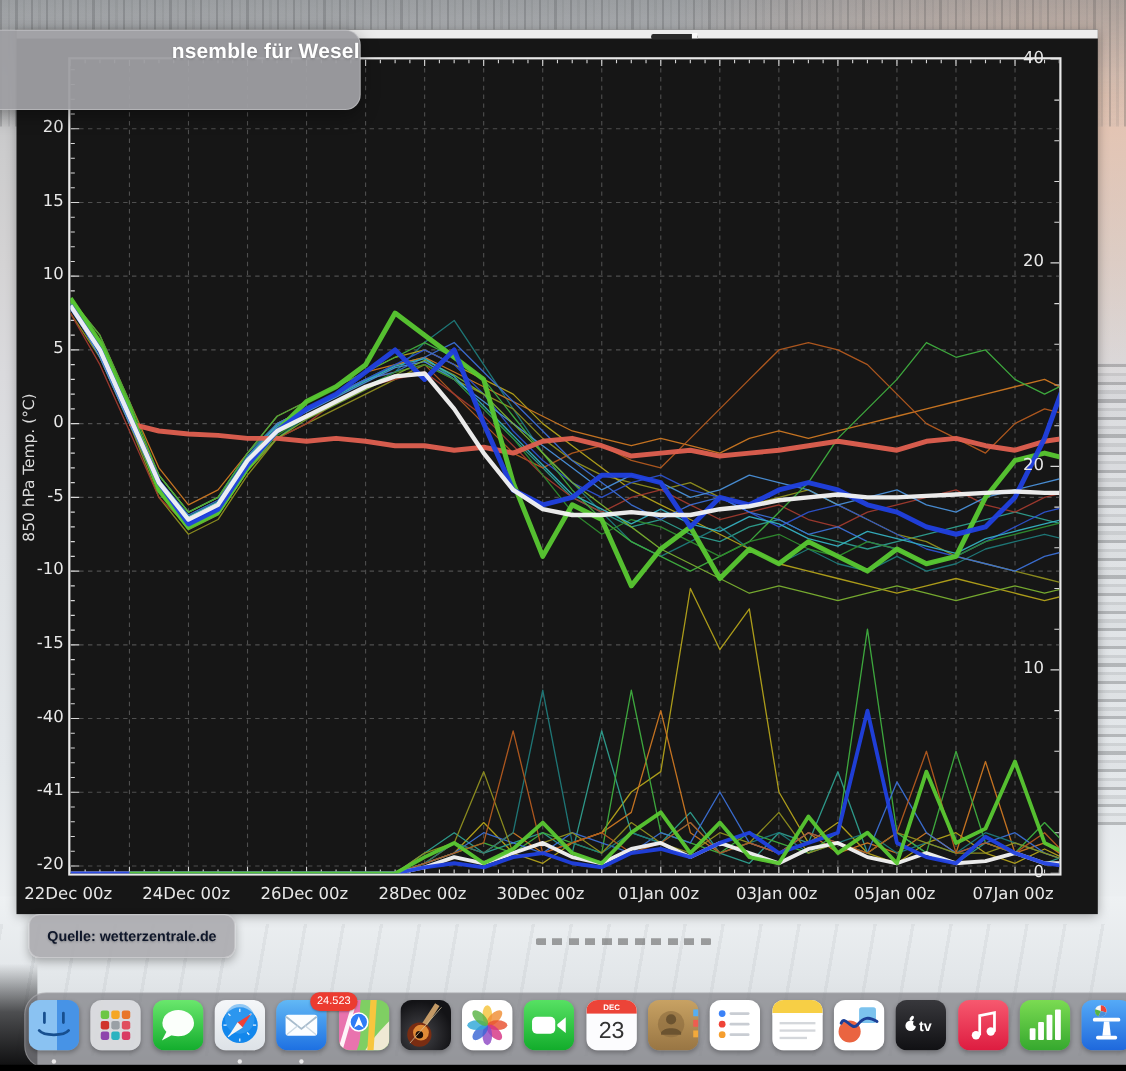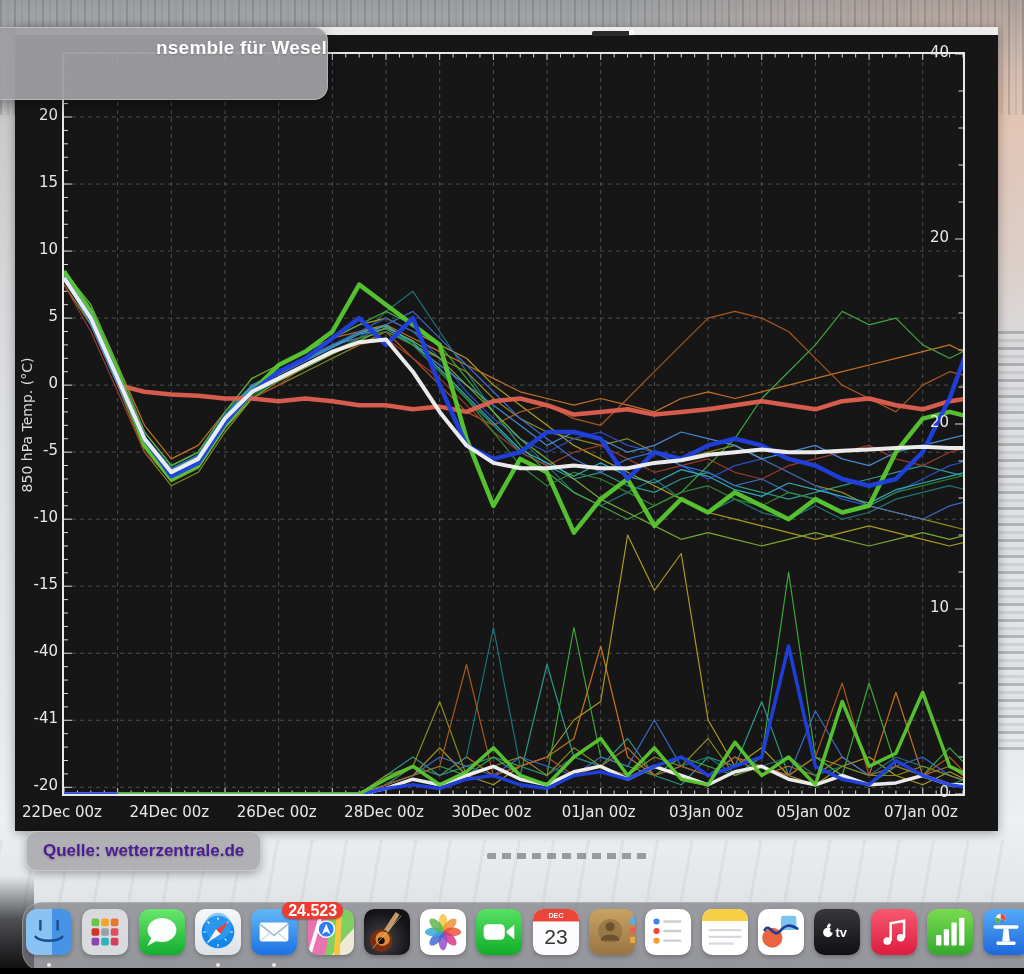--- a/index.html
+++ b/index.html
@@ -38,32 +38,32 @@
     background:repeating-linear-gradient(90deg,#595959 0 9px,transparent 9px 15px);}
 
   
   .tooltip{position:absolute;left:-46px;top:27px;width:374px;height:73px;border-radius:14px;
     background:rgba(158,158,162,.95);border:1px solid rgba(255,255,255,.28);
     box-shadow:0 5px 16px rgba(0,0,0,.35);color:#fff;padding:7px 0 0 49px;box-sizing:border-box;}
   .tooltip .l1,.tooltip .l2{font-size:19px;font-weight:bold;line-height:26px;letter-spacing:.2px;
     text-shadow:0 1px 2px rgba(0,0,0,.25);text-align:right;}
   .source-badge{position:absolute;left:26px;top:831px;height:38px;border-radius:10px;
     background:rgba(172,172,176,.93);border:1px solid rgba(255,255,255,.3);
-    box-shadow:0 3px 9px rgba(0,0,0,.3);color:#4c1d95;font-size:17px;font-weight:bold;
+    box-shadow:0 3px 9px rgba(0,0,0,.3);color:#0f172a;font-size:13px;font-weight:bold;
     line-height:38px;padding:0 16px;text-shadow:0 1px 2px rgba(0,0,0,.25);}
 
   
   #dock{position:absolute;left:22px;top:902px;width:1020px;height:67px;border-radius:20px;
     background:rgba(128,128,133,.72);border:1px solid rgba(255,255,255,.22);}
   .app{position:absolute;top:6px;width:46px;height:46px;border-radius:10.5px;overflow:hidden;
     box-shadow:0 2px 4px rgba(0,0,0,.25);}
   .app svg{position:absolute;left:0;top:0;display:block;}
   .run-dot{position:absolute;bottom:3px;width:4px;height:4px;border-radius:50%;background:#e8e8ea;}
   .badge{position:absolute;top:-1px;border-radius:10px;background:#ec3b30;color:#fff;
-    font-size:16px;font-weight:bold;line-height:17px;padding:0 6px;box-shadow:0 1px 2px rgba(0,0,0,.3);z-index:5;}
+    font-size:10px;font-weight:normal;line-height:17px;padding:0 6px;box-shadow:0 1px 2px rgba(0,0,0,.3);z-index:5;}
 </style>
 </head>
 <body>
 
 <div id="screen">
   <div class="pink-glow"></div>
   <div class="trees-top"></div>
   <div class="trees-right"></div>
   <div class="snow"></div>
   <div class="snow-tracks"></div>

